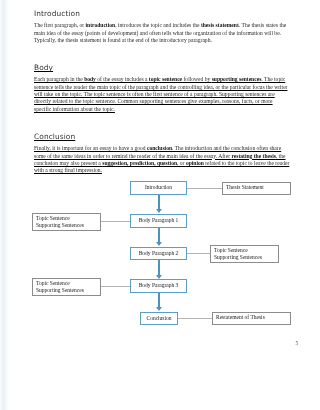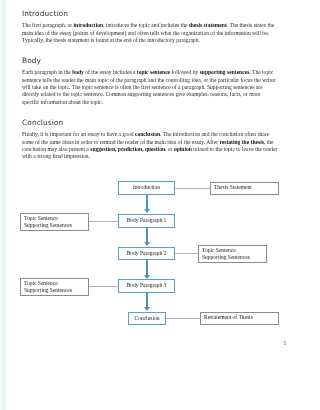--- a/index.html
+++ b/index.html
@@ -24,41 +24,41 @@
         #ffffff 0%,
         #f2f6f7 18%,
         #e9f1f3 42%,
         #f6fafb 72%,
         #ffffff 100%);
     pointer-events: none;
   }
 
   .page {
     position: absolute;
-    left: 0; top: 0;
+    left: 12px; top: 0;
     width: 300px; height: 362px;
   }
 
   
   .prose {
     position: absolute;
     left: 22px;
     top: 9px;
     width: 257px;
   }
   h2.sec-head {
     font-family: "DejaVu Sans", sans-serif;
     font-weight: 400;
     font-size: 7.4px;
     line-height: 10px;
     color: #2f3335;
     margin: 0 0 3.2px 0;
     letter-spacing: 0.1px;
   }
-  .sec + .sec { margin-top: 12px; }
+  .sec + .sec { margin-top: 19px; text-decoration: underline; }
   p.para {
     margin: 0;
     font-size: 5.55px;
     line-height: 7.35px;
     color: #2b2b2b;
     text-align: left;
     letter-spacing: 0.01px;
   }
   p.para b { font-weight: 700; color: #141414; }
 

